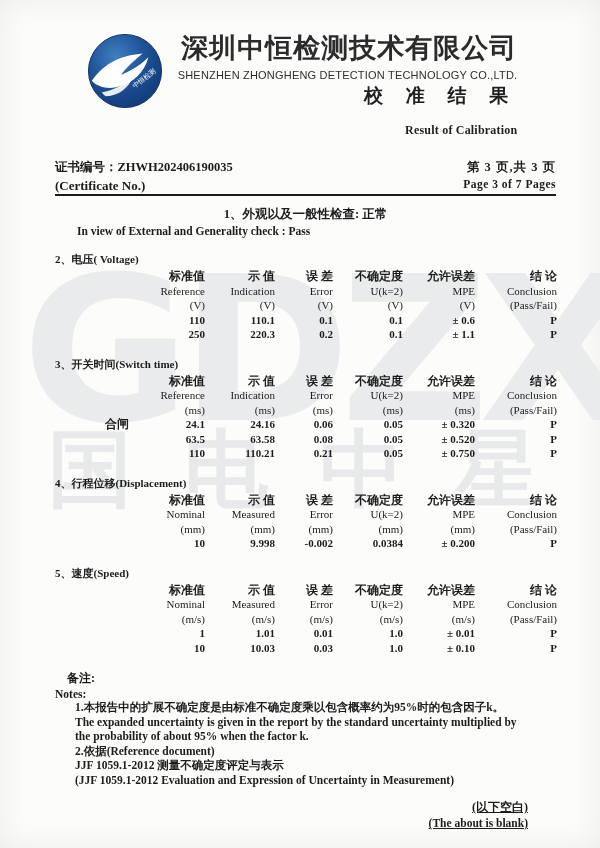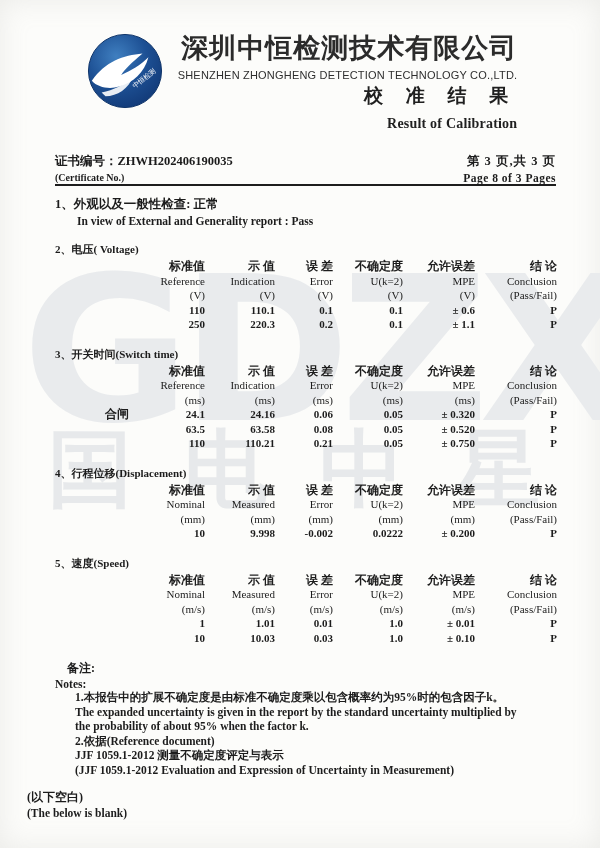--- a/index.html
+++ b/index.html
@@ -39,56 +39,56 @@
     font-family: "Liberation Sans", "DejaVu Sans", sans-serif;
     font-weight: 700; font-size: 27px; letter-spacing: 1px; color: #2b2b2b;
     white-space: nowrap;
   }
   .company-en {
     font-family: "Liberation Sans", "DejaVu Sans", sans-serif;
     font-weight: 400; font-size: 11px; letter-spacing: .2px; color: #2e2e2e;
     margin-top: 3px; white-space: nowrap;
   }
   .title-cn { font-weight: 700; font-size: 19px; letter-spacing: 9px; color: #1f1f1f; margin-top: 2px; }
-  .title-en { font-weight: 700; font-size: 14px; color: #1f1f1f; margin-top: 7px; letter-spacing:.2px; }
+  .title-en { font-weight: 700; font-size: 12px; color: #1f1f1f; margin-top: 14px; letter-spacing:.2px; }
 
   .cert-bar {
     display:flex; justify-content:space-between; align-items:flex-start;
     margin-top: 21px; 
     border-bottom: 2.5px solid #1d1d1d;
   }
   .cert-left .cert-no { font-weight:700; font-size:12.5px; }
-  .cert-left .cert-cap { font-weight:700; font-size:10px; margin-top:2px; }
+  .cert-left .cert-cap { font-weight:700; font-size:13px; margin-top:2px; }
   .cert-right { text-align:right; }
   .cert-right .pg-cn { font-weight:700; font-size:12.5px; letter-spacing:1px; }
   .cert-right .pg-en { font-weight:700; font-size:11.5px; margin-top:2px; letter-spacing:.5px; }
 
   .sec1 { margin-top: 10px; }
-  .sec1-cn { font-weight:700; font-size:12.5px; }
+  .sec1-cn { font-weight:700; font-size:12.5px;text-align:center; }
   .sec1-en { font-weight:700; font-size:11.5px; margin-left:22px; margin-top:2px; }
 
   .tbl { margin-top: 15px; }
   .tbl-title { font-weight:700; font-size:11px; }
   .tbl-grid {
     display:grid;
     grid-template-columns: 74px 76px 70px 58px 70px 72px 82px;
     text-align:right; font-size:11px; line-height:14.5px;
     margin-top: 2px;
   }
   .tbl-grid .hc.cn  { font-weight:700; font-size:12px; }
   .tbl-grid .hc.en  { font-weight:400; font-size:11px; }
   .tbl-grid .dc     { font-weight:700; font-size:11px; }
   .tbl-grid .dc.lbl { font-weight:700; font-size:12px; }
 
   .notes { margin-top: 15px; }
   .notes-cn { font-weight:700; font-size:12px; margin-left:12px; }
   .notes-en { font-weight:700; font-size:11.5px; margin-top:1px; }
   .note-line { font-weight:700; font-size:11.5px; margin-left:20px; line-height:14.5px; }
 
-  .blank-note { margin-top: 12px; text-align:left; transform: translateX(-28px); }
+  .blank-note { margin-top: 12px; text-align:right; transform: translateX(-28px); text-decoration: underline; }
   .blank-cn { font-weight:700; font-size:12px; }
   .blank-en { font-weight:700; font-size:11.5px; margin-top:1px; }
 </style>
 </head>
 <body>
 
 <div class="page">
 
   <div class="wm wm-letters">GDZX</div>
   <div class="wm wm-cn">国电中星</div>
@@ -117,27 +117,27 @@
       </div>
     </div>
 
     <div class="cert-bar">
       <div class="cert-left">
         <div class="cert-no">证书编号：ZHWH202406190035</div>
         <div class="cert-cap">(Certificate No.)</div>
       </div>
       <div class="cert-right">
         <div class="pg-cn">第 3 页,共 3 页</div>
-        <div class="pg-en">Page  8  of  3  Pages</div>
+        <div class="pg-en">Page  3  of  7  Pages</div>
       </div>
     </div>
 
     <div class="sec1">
       <div class="sec1-cn">1、外观以及一般性检查: 正常</div>
-      <div class="sec1-en">In view of External and Generality report : Pass</div>
+      <div class="sec1-en">In view of External and Generality check : Pass</div>
     </div>
 
     <div class="tbl">
         <div class="tbl-title">2、电压( Voltage)</div>
         <div class="tbl-grid">
           <div class="hc"></div>
           <div class="hc cn">标准值</div>
           <div class="hc cn">示 值</div>
           <div class="hc cn">误 差</div>
           <div class="hc cn">不确定度</div>
@@ -241,21 +241,21 @@
           <div class="hc en">(mm)</div>
           <div class="hc en">(mm)</div>
           <div class="hc en">(mm)</div>
           <div class="hc en">(mm)</div>
           <div class="hc en">(mm)</div>
           <div class="hc en">(Pass/Fail)</div>
           <div class="dc lbl"></div>
           <div class="dc">10</div>
           <div class="dc">9.998</div>
           <div class="dc">-0.002</div>
-          <div class="dc">0.0222</div>
+          <div class="dc">0.0384</div>
           <div class="dc">± 0.200</div>
           <div class="dc">P</div>
         </div>
       </div>
     <div class="tbl">
         <div class="tbl-title">5、速度(Speed)</div>
         <div class="tbl-grid">
           <div class="hc"></div>
           <div class="hc cn">标准值</div>
           <div class="hc cn">示 值</div>
@@ -300,17 +300,17 @@
       <div class="note-line">1.本报告中的扩展不确定度是由标准不确定度乘以包含概率约为95%时的包含因子k。</div>
       <div class="note-line">The expanded uncertainty is given in the report by the standard uncertainty multiplied by</div>
       <div class="note-line">the probability of about 95% when the factor k.</div>
       <div class="note-line">2.依据(Reference document)</div>
       <div class="note-line">JJF 1059.1-2012 测量不确定度评定与表示</div>
       <div class="note-line">(JJF 1059.1-2012 Evaluation and Expression of Uncertainty in Measurement)</div>
     </div>
 
     <div class="blank-note">
       <div class="blank-cn">(以下空白)</div>
-      <div class="blank-en">(The below is blank)</div>
+      <div class="blank-en">(The about is blank)</div>
     </div>
 
   </div>
 </div>
 
 </body></html>

